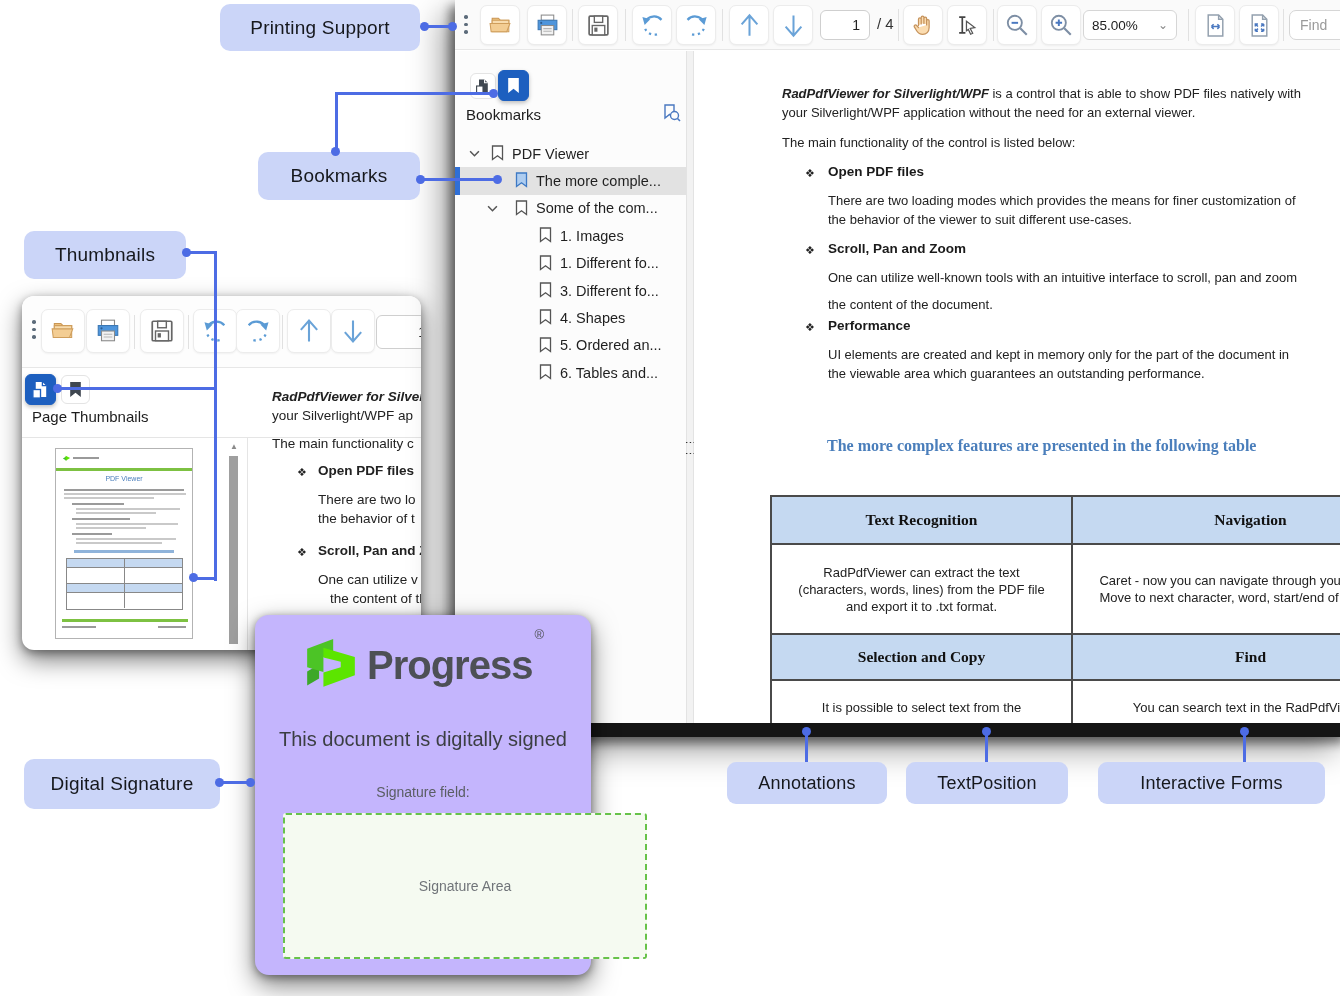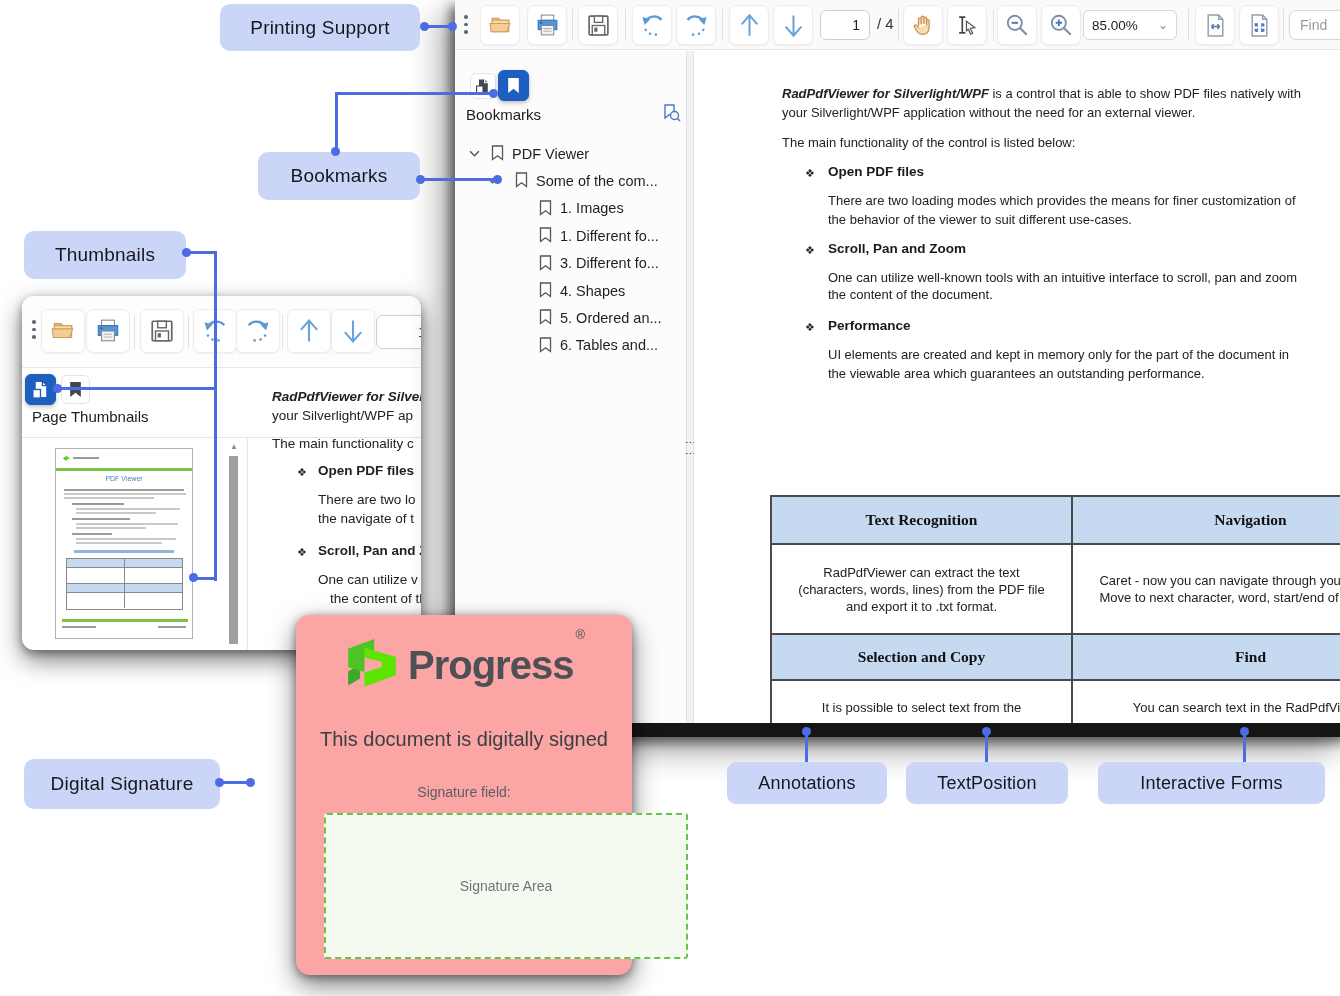--- a/index.html
+++ b/index.html
@@ -87,22 +87,22 @@
                 border:1px solid #b3b3b3; }
   .tp-bar { position:absolute; background:#c9c9c9; height:2px; }
   .tp-bar.dark { background:#9a9a9a; }
   .sw-scroll { position:absolute; left:207px; width:10px; top:146px; bottom:4px; }
   .sw-scroll .arrow { position:absolute; top:0; left:0; width:10px; text-align:center; font-size:8px; color:#8a8a8a; }
   .sw-scroll .thumb { position:absolute; left:0; top:14px; bottom:2px; width:9px; background:#9f9f9f; }
 
   .sw-doc-line { position:absolute; font-size:13.5px; color:#222; white-space:nowrap; }
 
   
-  #sig-card { position:absolute; left:255px; top:615px; width:336px; height:360px; background:#fca5a5; border-radius:14px;
-              z-index:4; box-shadow:0 10px 26px rgba(0,0,0,.5), 0 2px 8px rgba(0,0,0,.4);margin-left:41px; }
+  #sig-card { position:absolute; left:255px; top:615px; width:336px; height:360px; background:#c4b5fd; border-radius:14px;
+              z-index:4; box-shadow:0 10px 26px rgba(0,0,0,.5), 0 2px 8px rgba(0,0,0,.4); }
   .brand-row { position:absolute; top:24px; left:0; right:0; display:flex; align-items:center; justify-content:center; gap:10px; }
   .brand-word { font-size:40px; font-weight:bold; color:#4d5055; letter-spacing:-1px; }
   .brand-reg { font-size:13px; color:#4d5055; vertical-align:top; position:relative; top:-16px; left:2px; font-weight:normal; }
   .signed-text { position:absolute; top:113px; left:0; right:0; text-align:center; font-size:20px; color:#3b3e42; }
   .field-label { position:absolute; top:169px; left:0; right:0; text-align:center; font-size:14px; color:#5a5e63; }
   .sig-area { position:absolute; left:28px; top:198px; width:364px; height:146px; background:#f5faf1;
               border:2px dashed #67c24a; border-radius:3px; display:flex; align-items:center; justify-content:center;
               font-size:14px; color:#707479; }
 
   svg { display:block; }
@@ -239,21 +239,21 @@
       <span class="arrow">▲</span>
       <span class="thumb"></span>
     </div>
 
     <div class="sw-doc-line" style="left:250px; top:93px; font-weight:bold; font-style:italic;">RadPdfViewer for Silver</div>
     <div class="sw-doc-line" style="left:250px; top:112px;">your Silverlight/WPF ap</div>
     <div class="sw-doc-line" style="left:250px; top:140px;">The main functionality c</div>
     <span class="bullet-glyph" style="position:absolute; left:275px; top:170px; font-size:11px;">❖</span>
     <div class="sw-doc-line" style="left:296px; top:167px; font-weight:bold;">Open PDF files</div>
     <div class="sw-doc-line" style="left:296px; top:196px;">There are two lo</div>
-    <div class="sw-doc-line" style="left:296px; top:215px;">the navigate of t</div>
+    <div class="sw-doc-line" style="left:296px; top:215px;">the behavior of t</div>
     <span class="bullet-glyph" style="position:absolute; left:275px; top:250px; font-size:11px;">❖</span>
     <div class="sw-doc-line" style="left:296px; top:247px; font-weight:bold;">Scroll, Pan and Z</div>
     <div class="sw-doc-line" style="left:296px; top:276px;">One can utilize v</div>
     <div class="sw-doc-line" style="left:308px; top:295px;text-align:center;">the content of th</div>
   </div>
 
   <div id="main-window">
     <div class="toolbar">
       <span class="grip" style="left:9px; top:15px;">
           <i></i>
@@ -394,20 +394,28 @@
                   <path d="M1 2l4 4 4-4" fill="none" stroke="#555" stroke-width="1.4"></path>
                 </svg>
               </span>
             <span class="bmico i-l1">
                 <svg width="13" height="16" viewBox="0 0 13 16">
                   <path d="M1.5 1h10v13.5l-5-3.8-5 3.8z" fill="#fff" stroke="#555" stroke-width="1.3"></path>
                 </svg>
               </span>
             <span class="t-l1">PDF Viewer</span>
           </div>
+          <div class="trow sel">
+            <span class="bmico i-l2">
+                <svg width="13" height="16" viewBox="0 0 13 16">
+                  <path d="M1.5 1h10v13.5l-5-3.8-5 3.8z" fill="#aecdf0" stroke="#3d79c4" stroke-width="1.3"></path>
+                </svg>
+              </span>
+            <span class="t-l2">The more comple...</span>
+          </div>
           <div class="trow">
             <span class="chev c-l2">
                 <svg width="11" height="9" viewBox="0 0 10 8">
                   <path d="M1 2l4 4 4-4" fill="none" stroke="#555" stroke-width="1.4"></path>
                 </svg>
               </span>
             <span class="bmico i-l2">
                 <svg width="13" height="16" viewBox="0 0 13 16">
                   <path d="M1.5 1h10v13.5l-5-3.8-5 3.8z" fill="#fff" stroke="#555" stroke-width="1.3"></path>
                 </svg>
@@ -477,27 +485,28 @@
         <div class="doc-line" style="left:88px; top:84px;">The main functionality of the control is listed below:</div>
 
         <span class="bullet-glyph" style="left:111px; top:116px;">❖</span>
         <div class="bullet-head" style="left:134px; top:113px;">Open PDF files</div>
         <div class="doc-line" style="left:134px; top:142px;">There are two loading modes which provides the means for finer customization of</div>
         <div class="doc-line" style="left:134px; top:161px;">the behavior of the viewer to suit different use-cases.</div>
 
         <span class="bullet-glyph" style="left:111px; top:193px;">❖</span>
         <div class="bullet-head" style="left:134px; top:190px;">Scroll, Pan and Zoom</div>
         <div class="doc-line" style="left:134px; top:219px;">One can utilize well-known tools with an intuitive interface to scroll, pan and zoom</div>
-        <div class="doc-line" style="left:134px; top:236px;">the content of the document.</div>
+        <div class="doc-line" style="left:134px; top:246px;">the content of the document.</div>
 
         <span class="bullet-glyph" style="left:111px; top:270px;">❖</span>
         <div class="bullet-head" style="left:134px; top:267px;">Performance</div>
         <div class="doc-line" style="left:134px; top:296px;">UI elements are created and kept in memory only for the part of the document in</div>
         <div class="doc-line" style="left:134px; top:315px;">the viewable area which guarantees an outstanding performance.</div>
 
+        <div class="doc-heading" style="left:133px; top:386px;">The more complex features are presented in the following table</div>
 
         <div class="ftable">
           <div class="frow">
             <div class="fcell fhead">Text Recognition</div>
             <div class="fcell fhead">Navigation</div>
           </div>
           <div class="frow">
             <div class="fcell fbody">RadPdfViewer can extract the text (characters, words, lines) from the PDF file and export it to .txt format.</div>
             <div class="fcell fbody">Caret - now you can navigate through your PDF files Move to next character, word, start/end of a line, etc.</div>
           </div>

